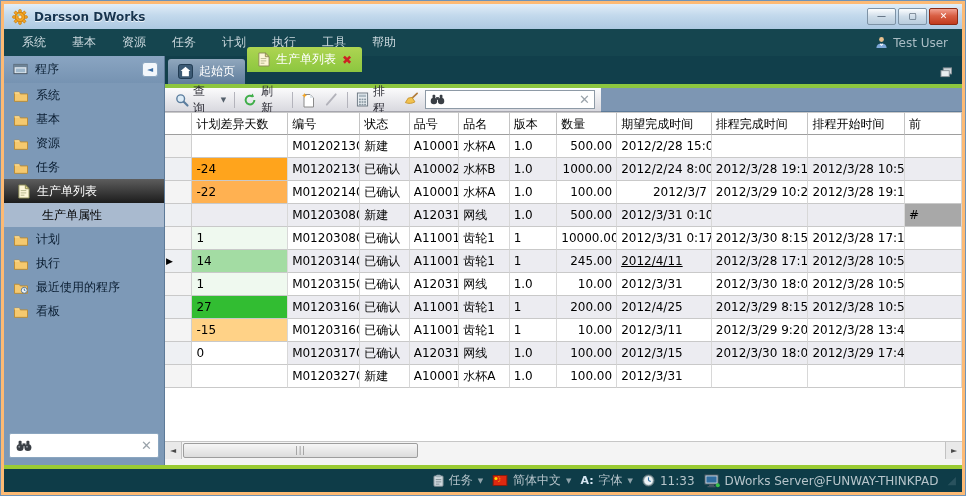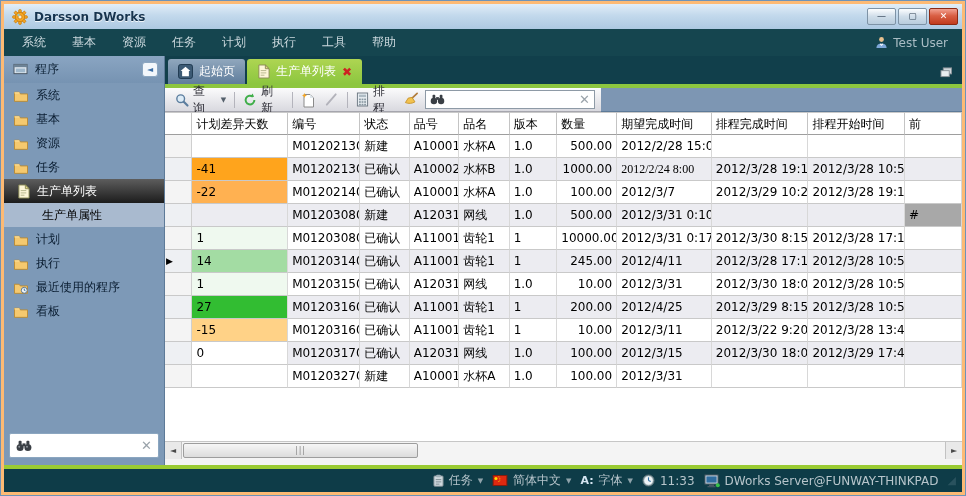--- a/index.html
+++ b/index.html
@@ -42,21 +42,21 @@
   .side-search{ margin:6px 5px 7px 5px; height:25px; background:#fff; border:1px solid #8ba6c0; border-radius:2px;
                 display:flex; align-items:center; padding:0 6px; }
   .side-search input{ flex:1; border:none; outline:none; font-size:12px; min-width:0; margin:0 4px; }
   .clear-x{ color:#9aa3aa; font-weight:bold; font-size:13px; cursor:pointer; }
 
   
   .main{ flex:1; display:flex; flex-direction:column; min-width:0; background:#fff; }
   .tabstrip{ height:28px; background:#113f4b; display:flex; align-items:flex-end; padding:0 8px 0 3px; }
   .tab{ height:25px; display:flex; align-items:center; gap:6px; padding:0 10px; margin-right:2px;
         border-radius:3px 3px 0 0; font-size:12px; color:#fff; cursor:pointer; }
-  .tab.inactive{ background:linear-gradient(180deg,#90a7bd,#5f7d9c); }
+  .tab.inactive{ background:linear-gradient(180deg,#90a7bd,#5f7d9c);margin-top:12px; }
   .tab.active{ background:linear-gradient(180deg,#aed552,#8cc63f); }
   .tab .tclose{ color:#c22; font-weight:bold; font-size:12px; }
   .tabstrip .spacer{ flex:1; }
   .stack-icon{ margin-bottom:6px; cursor:pointer; }
   .greenline{ height:4px; background:#8dc63f; }
 
   .toolrow{ height:24px; display:flex; }
   .toolbar{ width:436px; display:flex; align-items:center; padding:0 6px;
             background:linear-gradient(180deg,#fbfbfc,#d9d9df); border-bottom:1px solid #a6a6ae; }
   .toolrest{ flex:1; background:#7d96b3; border-bottom:1px solid #5d7a98; }
@@ -414,42 +414,42 @@
               <div class="gcell al-l" style="width: 53px;">水杯A</div>
               <div class="gcell al-l" style="width: 50px;">1.0</div>
               <div class="gcell al-r" style="width: 63px;">500.00</div>
               <div class="gcell al-l" style="width: 100px;">2012/2/28 15:00</div>
               <div class="gcell al-l" style="width: 102px;"></div>
               <div class="gcell al-l" style="width: 102px;"></div>
               <div class="gcell al-l" style="width: 60px;"></div>
             </div>
             <div class="grow stripe">
               <div class="gcell rowhdr" style="width: 29px;"></div>
-              <div class="gcell al-c" style="width: 101px; background: rgb(255, 164, 28);">-41</div>
+              <div class="gcell al-c" style="width: 101px; background: rgb(255, 164, 28);">-24</div>
               <div class="gcell al-l" style="width: 76px;">M012021302</div>
               <div class="gcell al-l" style="width: 52px;">已确认</div>
               <div class="gcell al-l" style="width: 52px;">A10002</div>
               <div class="gcell al-l" style="width: 53px;">水杯B</div>
               <div class="gcell al-l" style="width: 50px;">1.0</div>
               <div class="gcell al-r" style="width: 63px;">1000.00</div>
-              <div class="gcell al-l" style="width: 100px; font-family: Liberation Serif, serif;">2012/2/24 8:00</div>
+              <div class="gcell al-l" style="width: 100px;">2012/2/24 8:00</div>
               <div class="gcell al-l" style="width: 102px;">2012/3/28 19:10</div>
               <div class="gcell al-l" style="width: 102px;">2012/3/28 10:52</div>
               <div class="gcell al-l" style="width: 60px;"></div>
             </div>
             <div class="grow">
               <div class="gcell rowhdr" style="width: 29px;"></div>
               <div class="gcell al-c" style="width: 101px; background: rgb(255, 177, 81);">-22</div>
               <div class="gcell al-l" style="width: 76px;">M012021401</div>
               <div class="gcell al-l" style="width: 52px;">已确认</div>
               <div class="gcell al-l" style="width: 52px;">A10001</div>
               <div class="gcell al-l" style="width: 53px;">水杯A</div>
               <div class="gcell al-l" style="width: 50px;">1.0</div>
               <div class="gcell al-r" style="width: 63px;">100.00</div>
-              <div class="gcell al-l" style="width: 100px;">2012/3/7</div>
+              <div class="gcell al-l" style="width: 100px; text-align: right;">2012/3/7</div>
               <div class="gcell al-l" style="width: 102px;">2012/3/29 10:20</div>
               <div class="gcell al-l" style="width: 102px;">2012/3/28 19:10</div>
               <div class="gcell al-l" style="width: 60px;"></div>
             </div>
             <div class="grow stripe">
               <div class="gcell rowhdr" style="width: 29px;"></div>
               <div class="gcell al-c" style="width: 101px;"></div>
               <div class="gcell al-l" style="width: 76px;">M012030801</div>
               <div class="gcell al-l" style="width: 52px;">新建</div>
               <div class="gcell al-l" style="width: 52px;">A12031</div>
@@ -477,21 +477,21 @@
             </div>
             <div class="grow stripe">
               <div class="gcell rowhdr" style="width: 29px;">▶</div>
               <div class="gcell al-c" style="width: 101px; background: rgb(163, 220, 163);">14</div>
               <div class="gcell al-l" style="width: 76px;">M012031402</div>
               <div class="gcell al-l" style="width: 52px;">已确认</div>
               <div class="gcell al-l" style="width: 52px;">A11001</div>
               <div class="gcell al-l" style="width: 53px;">齿轮1</div>
               <div class="gcell al-l" style="width: 50px;">1</div>
               <div class="gcell al-r" style="width: 63px;">245.00</div>
-              <div class="gcell al-l" style="width: 100px;">2012/4/11</div>
+              <div class="gcell al-l" style="width: 100px; text-decoration: underline;">2012/4/11</div>
               <div class="gcell al-l" style="width: 102px;">2012/3/28 17:13</div>
               <div class="gcell al-l" style="width: 102px;">2012/3/28 10:52</div>
               <div class="gcell al-l" style="width: 60px;"></div>
             </div>
             <div class="grow">
               <div class="gcell rowhdr" style="width: 29px;"></div>
               <div class="gcell al-c" style="width: 101px; background: rgb(239, 249, 239);">1</div>
               <div class="gcell al-l" style="width: 76px;">M012031501</div>
               <div class="gcell al-l" style="width: 52px;">已确认</div>
               <div class="gcell al-l" style="width: 52px;">A12031</div>
@@ -520,21 +520,21 @@
             <div class="grow">
               <div class="gcell rowhdr" style="width: 29px;"></div>
               <div class="gcell al-c" style="width: 101px; background: rgb(255, 210, 135);">-15</div>
               <div class="gcell al-l" style="width: 76px;">M012031602</div>
               <div class="gcell al-l" style="width: 52px;">已确认</div>
               <div class="gcell al-l" style="width: 52px;">A11001</div>
               <div class="gcell al-l" style="width: 53px;">齿轮1</div>
               <div class="gcell al-l" style="width: 50px;">1</div>
               <div class="gcell al-r" style="width: 63px;">10.00</div>
               <div class="gcell al-l" style="width: 100px;">2012/3/11</div>
-              <div class="gcell al-l" style="width: 102px;">2012/3/22 9:20</div>
+              <div class="gcell al-l" style="width: 102px;">2012/3/29 9:20</div>
               <div class="gcell al-l" style="width: 102px;">2012/3/28 13:40</div>
               <div class="gcell al-l" style="width: 60px;"></div>
             </div>
             <div class="grow stripe">
               <div class="gcell rowhdr" style="width: 29px;"></div>
               <div class="gcell al-c" style="width: 101px; background: rgb(255, 255, 255);">0</div>
               <div class="gcell al-l" style="width: 76px;">M012031701</div>
               <div class="gcell al-l" style="width: 52px;">已确认</div>
               <div class="gcell al-l" style="width: 52px;">A12031</div>
               <div class="gcell al-l" style="width: 53px;">网线</div>

